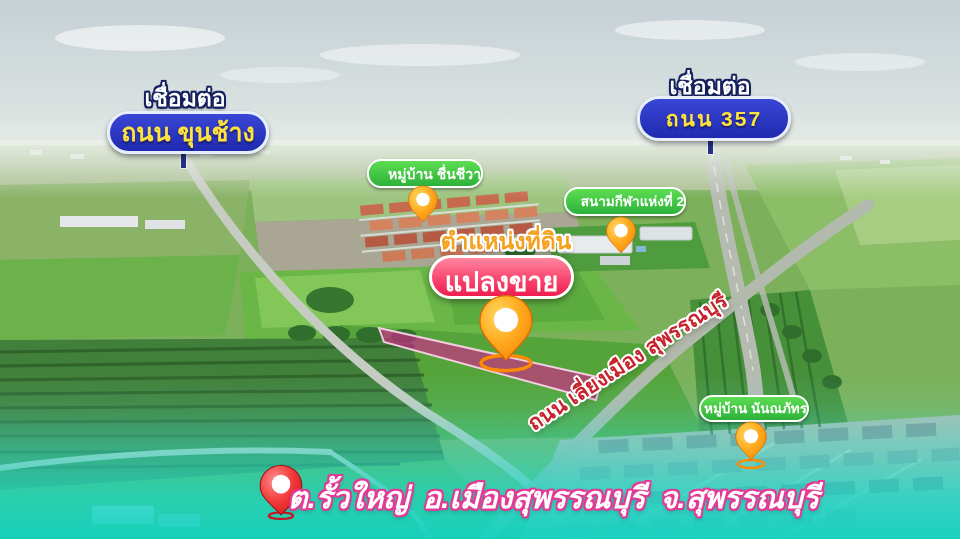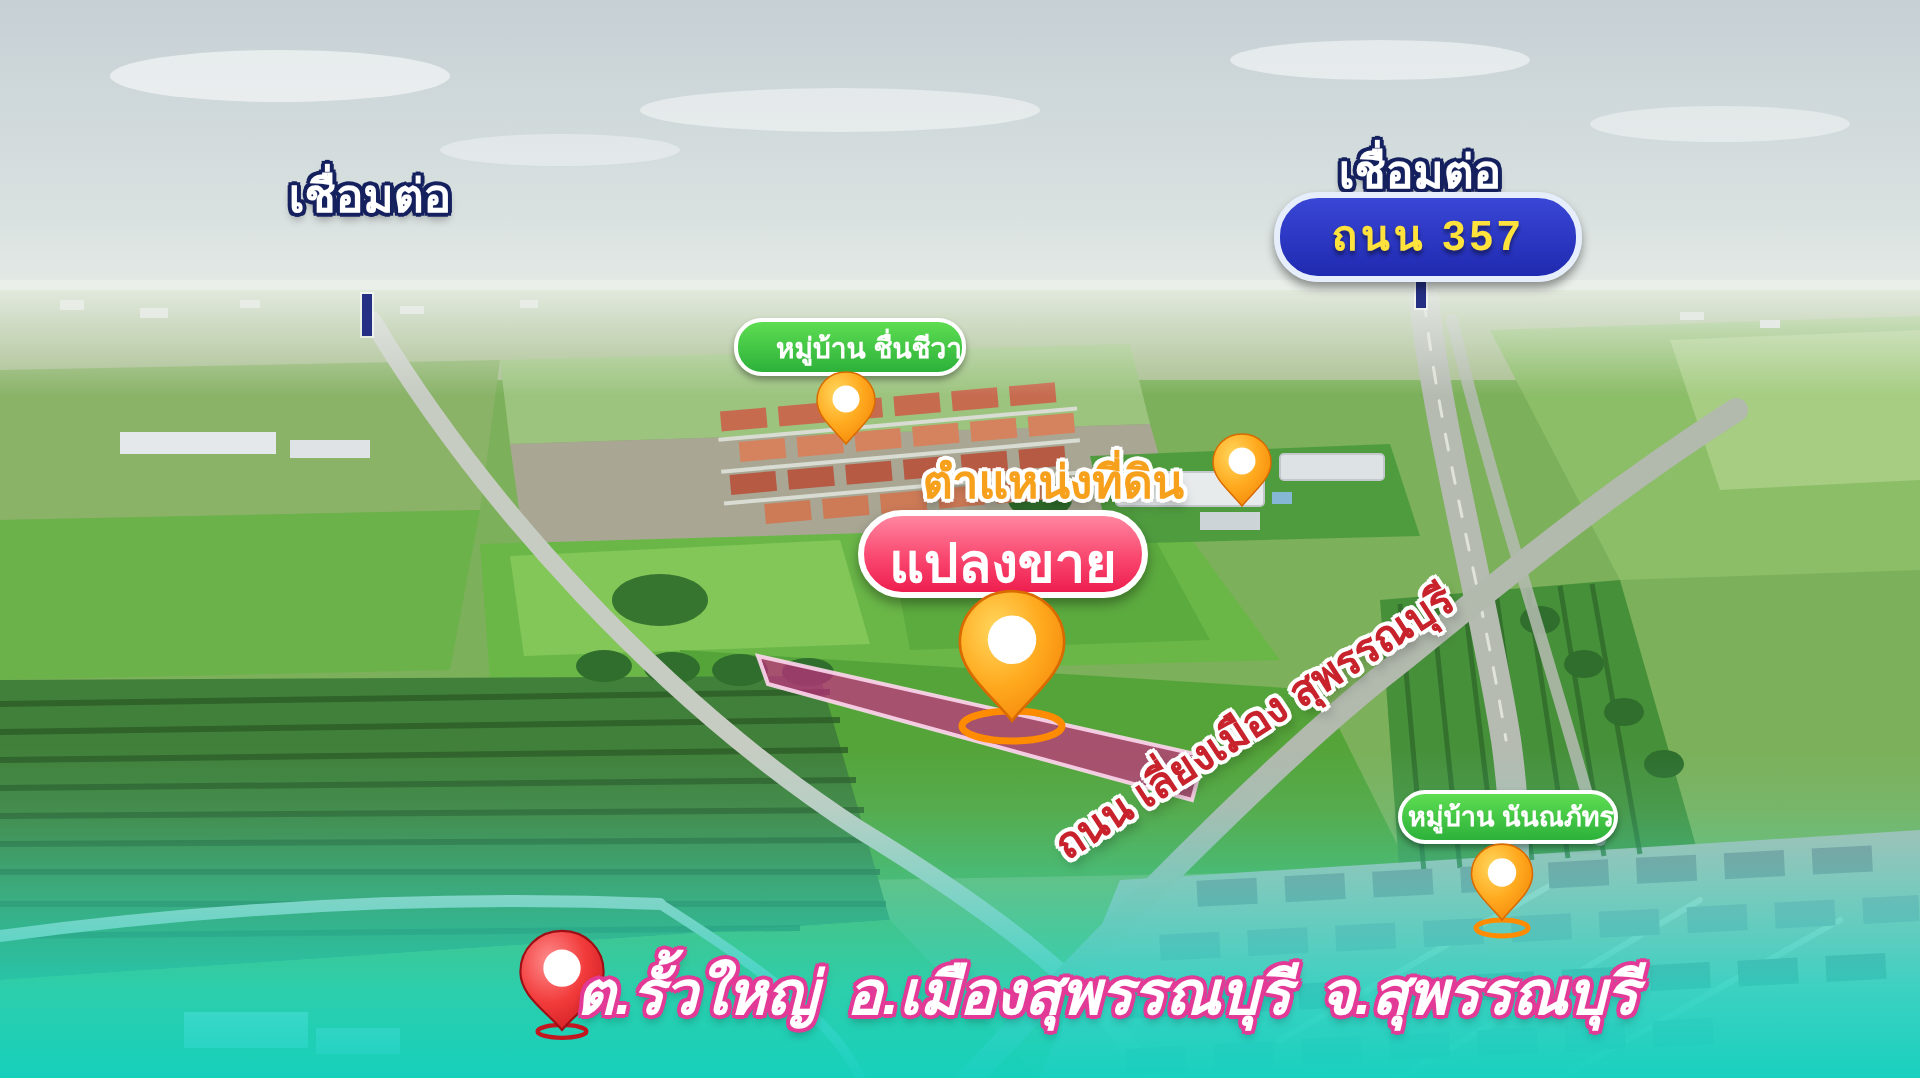--- a/index.html
+++ b/index.html
@@ -46,21 +46,21 @@
   .pole{width:5px;background:#253084;box-shadow:0 0 0 1px rgba(255,255,255,.55);}
   
   .green-pill{
     display:flex;align-items:center;justify-content:flex-end;white-space:nowrap;
     background:linear-gradient(#5edd52,#2cb13a);
     border:2px solid #fff;border-radius:14px;
     box-shadow:0 2px 3px rgba(0,0,0,.35);
     color:#fff;font-weight:bold;line-height:1;
   }
   
-  .gold-caption{color:#f6a01c;font-weight:bold;font-size:23px;text-align:right;line-height:1.15;}
+  .gold-caption{color:#f6a01c;font-weight:bold;font-size:23px;text-align:center;line-height:1.15;}
   .pink-pill{
     display:flex;align-items:flex-end;justify-content:center;
     background:linear-gradient(#ff86a0 0%,#f9476f 55%,#ee1e4f 100%);
     border:3px solid #fff;border-radius:22px;
     box-shadow:0 3px 6px rgba(0,0,0,.35);
     color:#fff;font-weight:bold;font-size:27px;line-height:1;
   }
   
   .bypass{
     color:#c8232c;font-weight:bold;font-size:21px;text-align:center;white-space:nowrap;
@@ -263,20 +263,23 @@
     <rect x="0" y="140" width="960" height="58" fill="url(#hazeg)"></rect>
   </svg>
 
   <div class="abs teal"></div>
 
   <svg class="abs z4" style="left:0;top:0;" width="960" height="539" viewBox="0 0 960 539">
     <polygon points="379,328 602,378 596,400 384,342" fill="#d81f8c" fill-opacity="0.62" stroke="#ffd7ef" stroke-opacity="0.9" stroke-width="2"></polygon>
   </svg>
 
   <div class="abs z5 conn-label ob" style="left:100px;top:86px;width:170px;">เชื่อมต่อ</div>
+  <div class="abs z5 blue-pill" style="left:107px;top:111px;width:156px;height:37px;">
+    <span style="font-size:25px;">ถนน ขุนช้าง</span>
+  </div>
   <div class="abs z4 pole" style="left:181px;top:147px;height:21px;"></div>
 
   <div class="abs z5 conn-label ob" style="left:640px;top:74px;width:140px;">เชื่อมต่อ</div>
   <div class="abs z5 blue-pill" style="left:637px;top:96px;width:148px;height:39px;">
     <span style="font-size:21px;letter-spacing:2px;">ถนน 357</span>
   </div>
   <div class="abs z4 pole" style="left:708px;top:134px;height:20px;"></div>
 
   <div class="abs z5 green-pill" style="left:367px;top:159px;width:112px;height:25px;font-size:14px;">
     <span>หมู่บ้าน ชื่นชีวา</span>
@@ -286,20 +289,23 @@
         <radialGradient id="op1" cx="0.35" cy="0.3" r="0.95">
       <stop offset="0" stop-color="#ffd75e"></stop>
           <stop offset="0.45" stop-color="#ffaa1f"></stop>
           <stop offset="1" stop-color="#f07800"></stop>
     </radialGradient>
       </defs>
     <path d="M30 2 C46.5 2 59 14.5 59 30.5 C59 47 42 59 30 74 C18 59 1 47 1 30.5 C1 14.5 13.5 2 30 2 Z" fill="url(#op1)" stroke="#d86a00" stroke-width="1.5"></path>
     <circle cx="30" cy="29" r="13.5" fill="#fff"></circle>
   </svg>
 
+  <div class="abs z5 green-pill" style="left:564px;top:187px;width:118px;height:25px;font-size:13.5px;">
+    <span>สนามกีฬาแห่งที่ 2</span>
+  </div>
   <svg class="abs z5" style="left:606px;top:216px;" width="30" height="38" viewBox="0 0 60 76">
     <defs>
         <radialGradient id="op2" cx="0.35" cy="0.3" r="0.95">
       <stop offset="0" stop-color="#ffd75e"></stop>
           <stop offset="0.45" stop-color="#ffaa1f"></stop>
           <stop offset="1" stop-color="#f07800"></stop>
     </radialGradient>
       </defs>
     <path d="M30 2 C46.5 2 59 14.5 59 30.5 C59 47 42 59 30 74 C18 59 1 47 1 30.5 C1 14.5 13.5 2 30 2 Z" fill="url(#op2)" stroke="#d86a00" stroke-width="1.5"></path>
     <circle cx="30" cy="29" r="13.5" fill="#fff"></circle>

